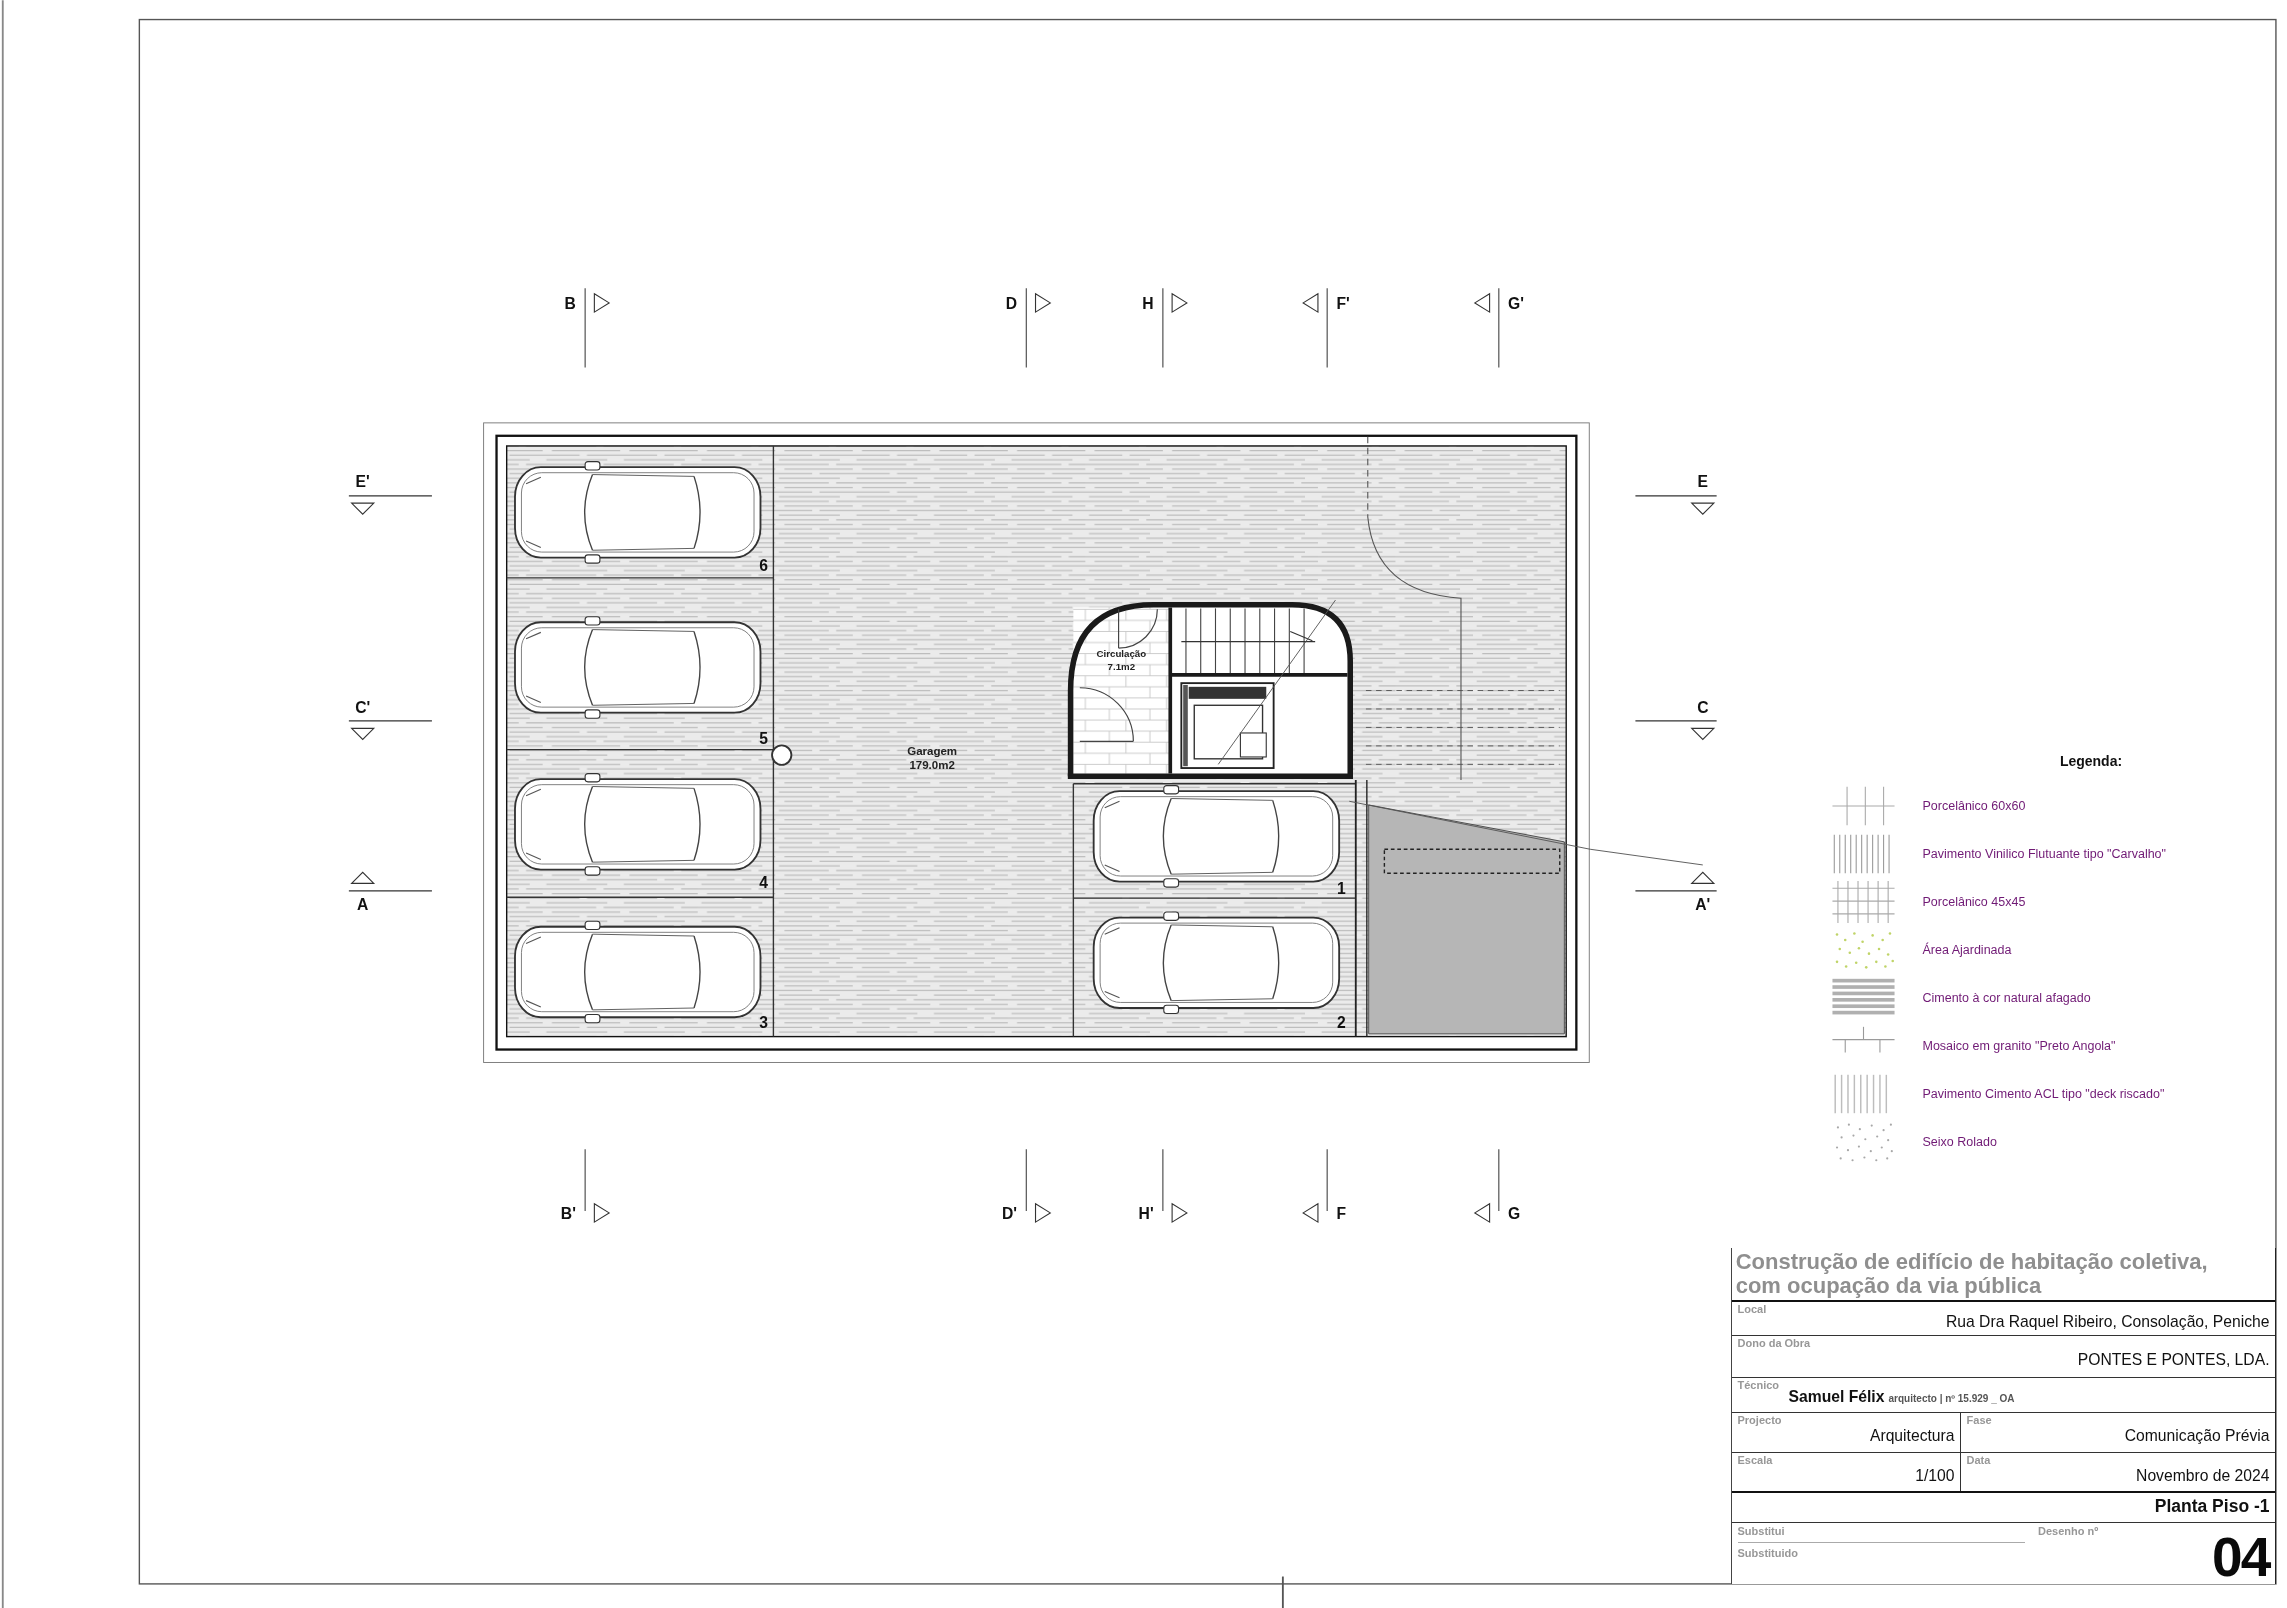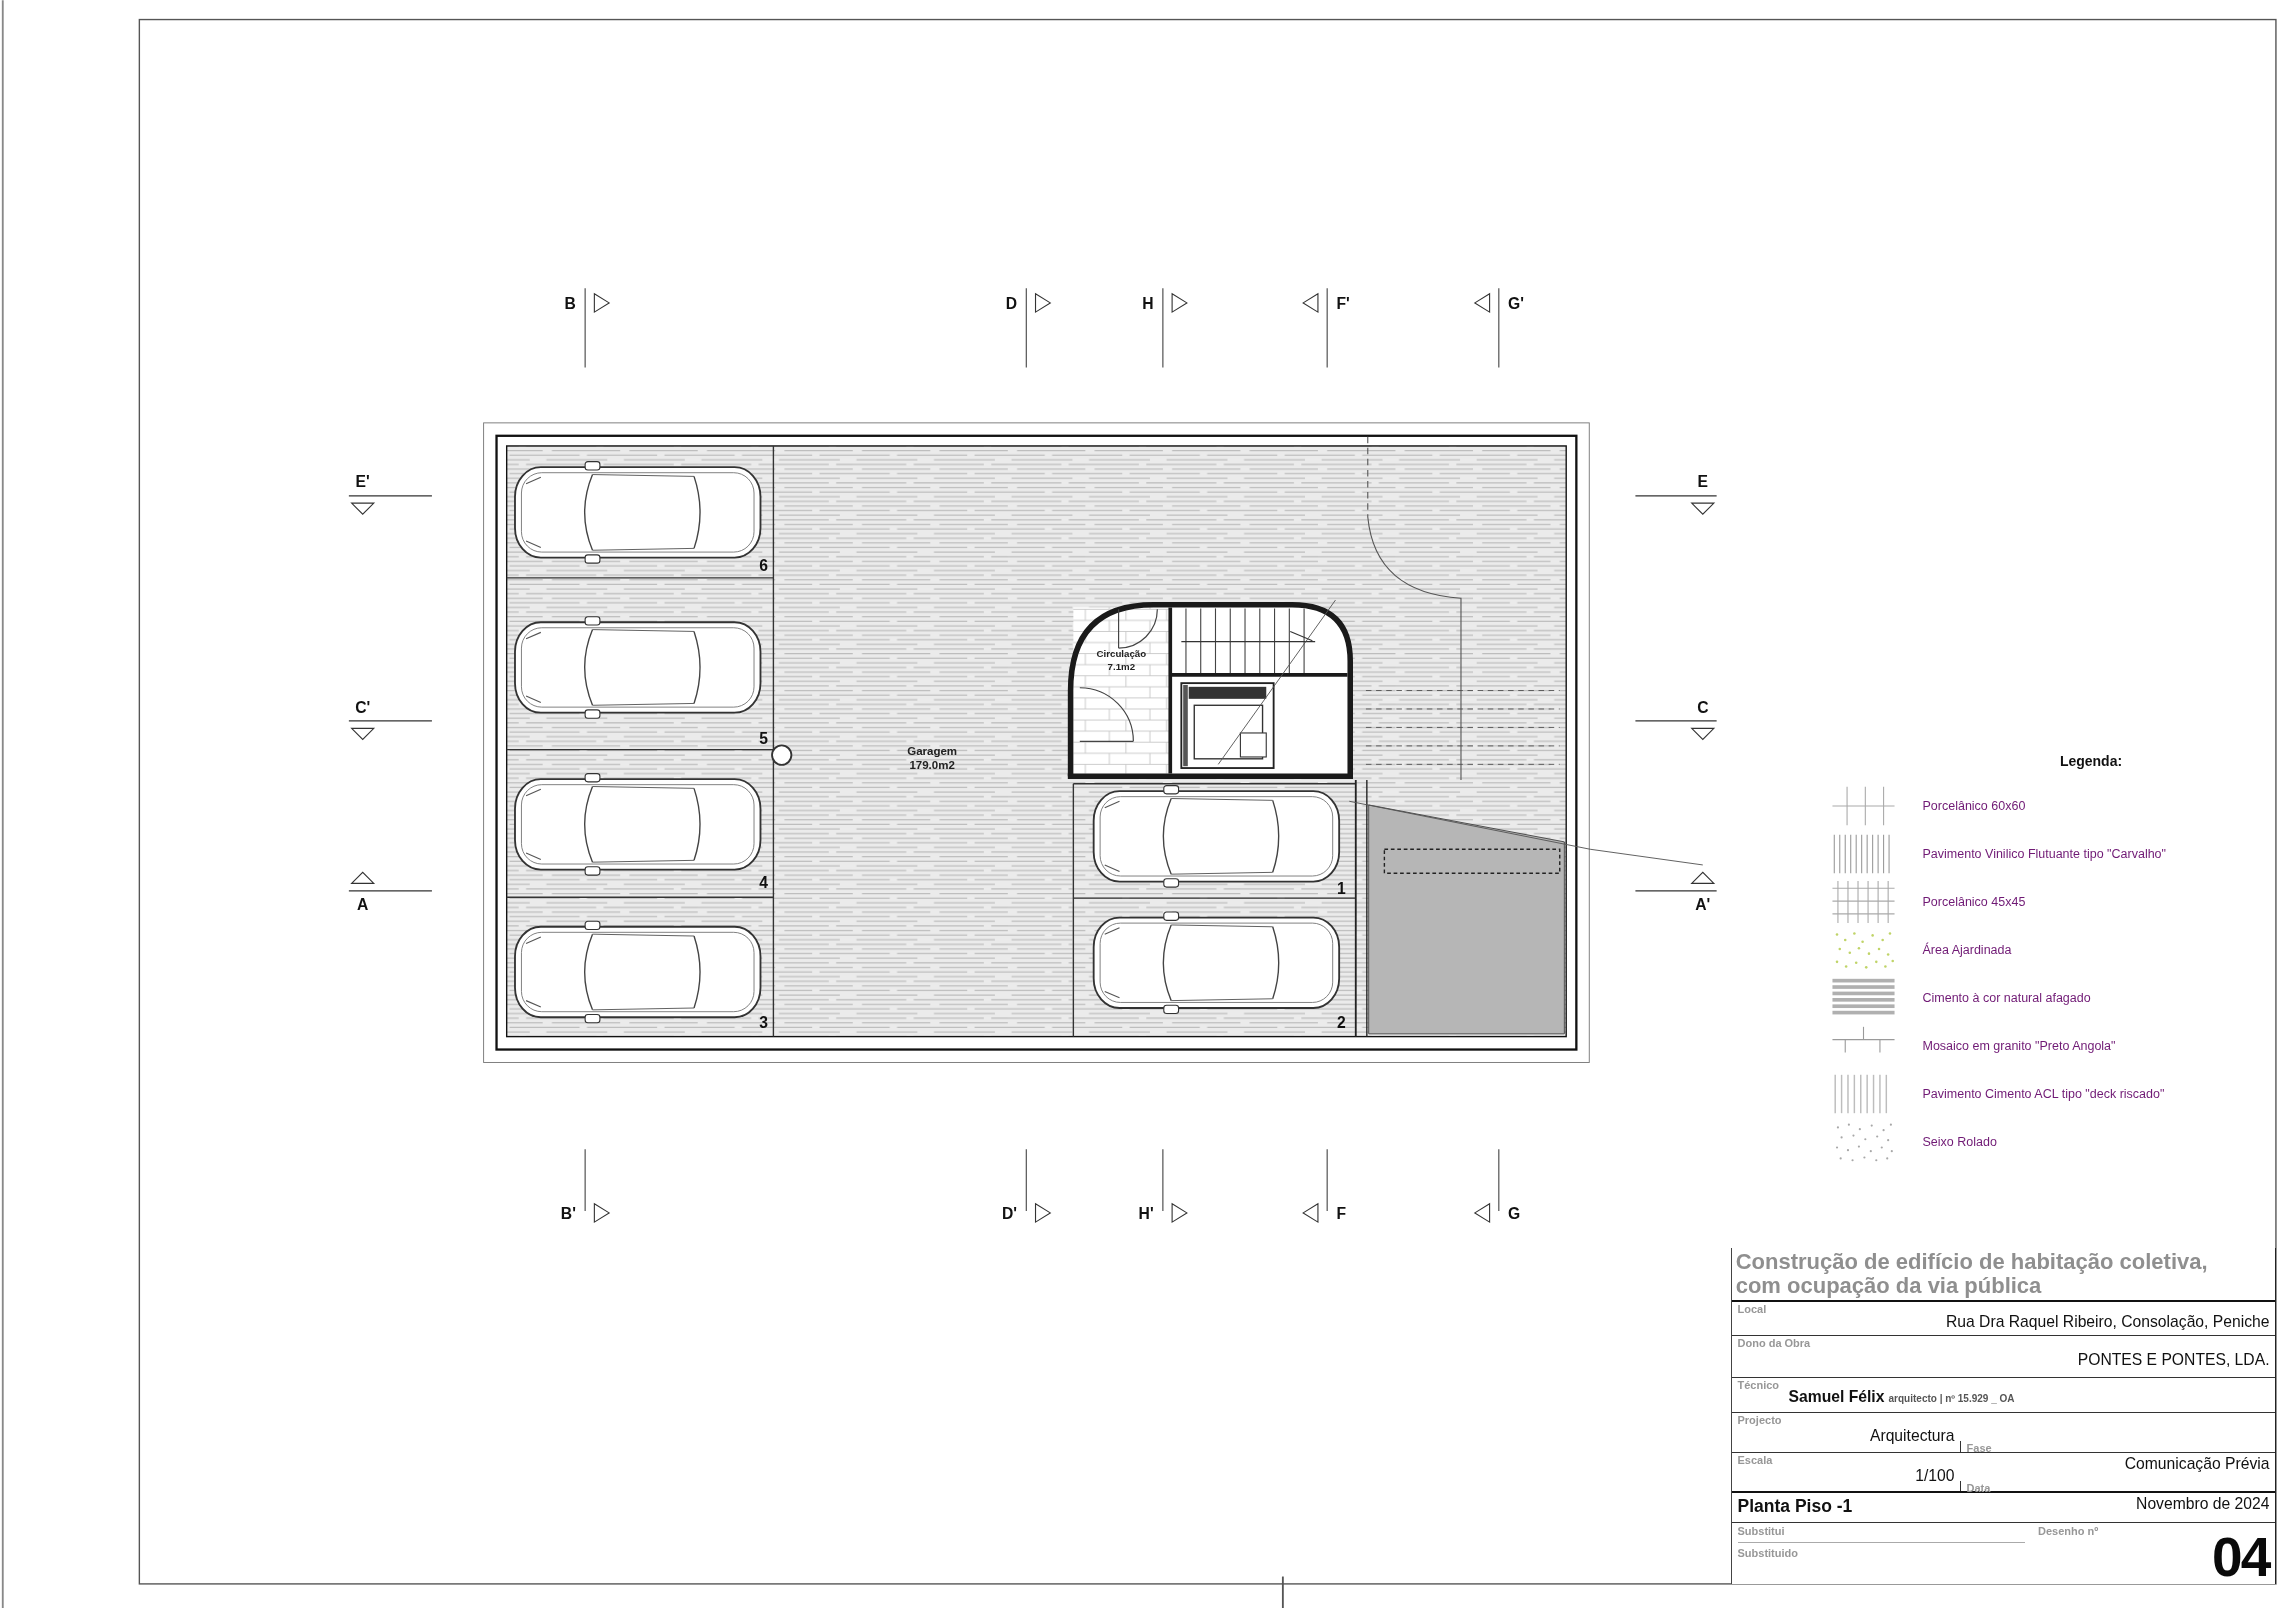--- a/index.html
+++ b/index.html
@@ -18,21 +18,21 @@
   .tblock{position:absolute;left:1731px;top:1248px;width:545px;height:336px;
     border-left:0.9px solid #444;border-right:1.8px solid #222;box-sizing:border-box;background:#fff;}
   .tb-title{height:54px;border-bottom:2.8px solid #111;box-sizing:border-box;padding:1.8px 3.7px 0 3.7px;}
   .tb-title div{font-size:22px;font-weight:bold;color:#8f8f8f;line-height:1.12;}
   .tb-row{position:relative;box-sizing:border-box;border-bottom:0.9px solid #333;padding:0.9px 5.5px;}
   .tb-label{font-size:11px;color:#979797;font-weight:bold;}
   .tb-val-r{font-size:15.7px;font-weight:normal;text-align:right;margin-top:-1.8px;}
   .tb-val-r2{font-size:15.7px;text-align:right;margin-top:1.8px;}
   .tb-cols{display:flex;box-sizing:border-box;border-bottom:0.9px solid #333;}
   .tb-col{box-sizing:border-box;padding:0.9px 5.5px;}
-  .tb-col+.tb-col{border-left:0.9px solid #333;margin-top:28px;}
+  .tb-col+.tb-col{border-left:0.9px solid #333;}
   .tb-val-c{font-size:15.7px;text-align:right;margin-top:0.9px;}
   .tb-planta{height:30px;border-bottom:0.9px solid #333;box-sizing:border-box;
     font-size:17.5px;font-weight:bold;padding:2.8px 5.5px;border-top:1.8px solid #111;}
   .tb-bottom{display:flex;height:61px;box-sizing:border-box;}
   .tb-sub{width:55%;padding:1.8px 5.5px;box-sizing:border-box;}
   .tb-subline{border-bottom:0.9px solid #aaa;margin:5.5px 0 3.7px 0;}
   .tb-des{flex:1;padding:1.8px 7.4px;box-sizing:border-box;position:relative;}
   .tb-num{position:absolute;right:5.5px;top:1.8px;font-size:55px;font-weight:bold;letter-spacing:-1.8px;color:#0a0a0a;}
 </style>
 </head>
@@ -466,21 +466,21 @@
     <div class="tb-col" style="width:42%;">
       <div class="tb-label">Escala</div>
       <div class="tb-val-c">1/100</div>
     </div>
     <div class="tb-col" style="width:58%;">
       <div class="tb-label">Data</div>
       <div class="tb-val-c">Novembro de 2024</div>
     </div>
   </div>
 
-  <div class="tb-planta" style="border-top:none;">Planta Piso -1</div>
+  <div class="tb-planta" style="border-top:none;text-align:right;">Planta Piso -1</div>
 
   <div class="tb-bottom">
     <div class="tb-sub">
       <div class="tb-label">Substitui</div>
       <div class="tb-subline"></div>
       <div class="tb-label">Substituido</div>
     </div>
     <div class="tb-des">
       <div class="tb-label">Desenho nº</div>
       <div class="tb-num">04</div>

